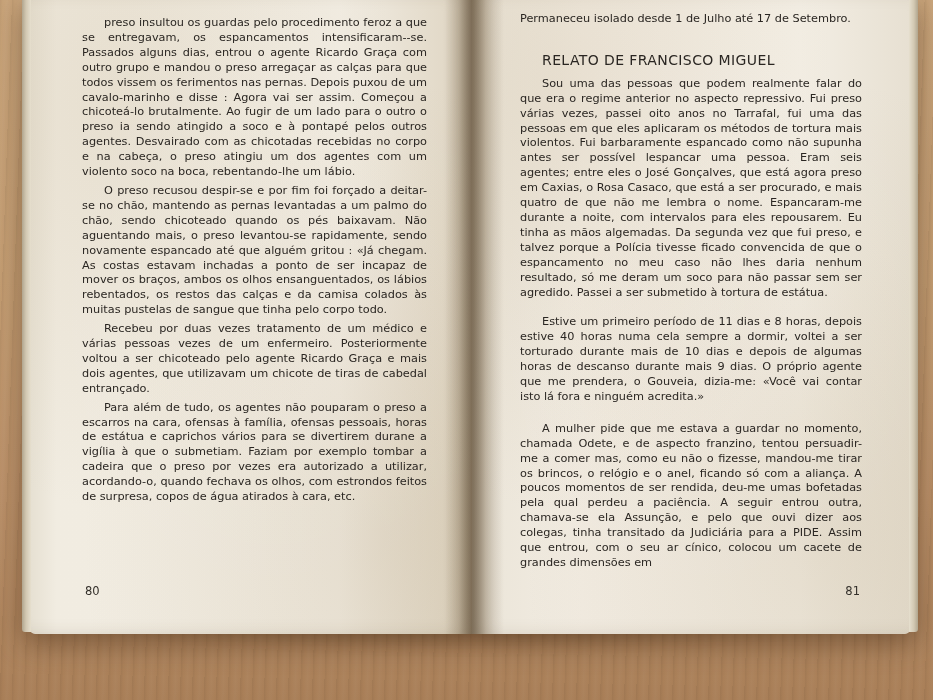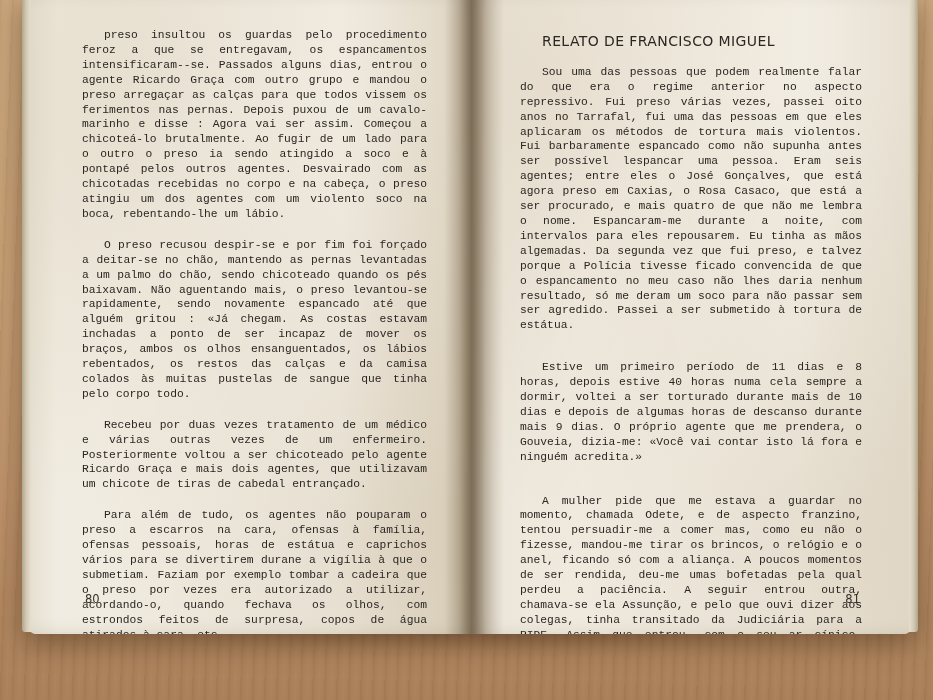--- a/index.html
+++ b/index.html
@@ -114,39 +114,38 @@
     width: 345px;
   }
 
   .page-right .text-col {
     left: 48px;
     top: 0px;
     width: 342px;
   }
 
   .para {
-    margin: 16px 0 0 0;
+    margin: 4px 0 0 0;
     text-indent: 22px;
-    font-family: Liberation Mono, monospace;
   }
   .para.noindent { text-indent: 0; }
 
   .heading {
     margin: 15px 0 9px 0;
     text-indent: 22px;
     letter-spacing: 0.4px;
     font-size: 14px;
   }
 
   .gap-sm { height: 11px; }
   .gap-md { height: 13px; }
 
   .folio {
     position: absolute;
-    bottom: 28px;
+    bottom: 36px;
     font-family: "DejaVu Sans", sans-serif;
     font-size: 11.5px;
     color: #34302b;
     z-index: 4;
     text-align: center;
   }
   .folio-left { left: 55px; }
   .folio-right { right: 50px; }
 
   
@@ -190,29 +189,30 @@
 
   <div class="book">
 
     <div class="edge edge-left"></div>
     <div class="edge edge-right"></div>
 
     <div class="page page-left">
       <div class="text-col">
         <p class="para">preso insultou os guardas pelo procedimento feroz a que se entregavam, os espancamentos intensificaram--se. Passados alguns dias, entrou o agente Ricardo Graça com outro grupo e mandou o preso arregaçar as calças para que todos vissem os ferimentos nas pernas. Depois puxou de um cavalo-marinho e disse : Agora vai ser assim. Começou a chicoteá-lo brutalmente. Ao fugir de um lado para o outro o preso ia sendo atingido a soco e à pontapé pelos outros agentes. Desvairado com as chicotadas recebidas no corpo e na cabeça, o preso atingiu um dos agentes com um violento soco na boca, rebentando-lhe um lábio.</p>
         <p class="para">O preso recusou despir-se e por fim foi forçado a deitar-se no chão, mantendo as pernas levantadas a um palmo do chão, sendo chicoteado quando os pés baixavam. Não aguentando mais, o preso levantou-se rapidamente, sendo novamente espancado até que alguém gritou : «Já chegam. As costas estavam inchadas a ponto de ser incapaz de mover os braços, ambos os olhos ensanguentados, os lábios rebentados, os restos das calças e da camisa colados às muitas pustelas de sangue que tinha pelo corpo todo.</p>
-        <p class="para">Recebeu por duas vezes tratamento de um médico e várias outras vezes de um enfermeiro. Posteriormente voltou a ser chicoteado pelo agente Ricardo Graça e mais dois agentes, que utilizavam um chicote de tiras de cabedal entrançado.</p>
+        <p class="para">Recebeu por duas vezes tratamento de um médico e várias pessoas vezes de um enfermeiro. Posteriormente voltou a ser chicoteado pelo agente Ricardo Graça e mais dois agentes, que utilizavam um chicote de tiras de cabedal entrançado.</p>
         <p class="para">Para além de tudo, os agentes não pouparam o preso a escarros na cara, ofensas à família, ofensas pessoais, horas de estátua e caprichos vários para se divertirem durane a vigília à que o submetiam. Faziam por exemplo tombar a cadeira que o preso por vezes era autorizado a utilizar, acordando-o, quando fechava os olhos, com estrondos feitos de surpresa, copos de água atirados à cara, etc.</p>
       </div>
       <div class="folio folio-left">80</div>
     </div>
 
     <div class="page page-right">
       <div class="text-col">
         <div style="height:14px"></div>
+        <p class="para noindent">Permaneceu isolado desde 1 de Julho até 17 de Setembro.</p>
         <div class="gap-sm"></div>
         <p class="heading">RELATO DE FRANCISCO MIGUEL</p>
         <p class="para">Sou uma das pessoas que podem realmente falar do que era o regime anterior no aspecto repressivo. Fui preso várias vezes, passei oito anos no Tarrafal, fui uma das pessoas em que eles aplicaram os métodos de tortura mais violentos. Fui barbaramente espancado como não supunha antes ser possível lespancar uma pessoa. Eram seis agentes; entre eles o José Gonçalves, que está agora preso em Caxias, o Rosa Casaco, que está a ser procurado, e mais quatro de que não me lembra o nome. Espancaram-me durante a noite, com intervalos para eles repousarem. Eu tinha as mãos algemadas. Da segunda vez que fui preso, e talvez porque a Polícia tivesse ficado convencida de que o espancamento no meu caso não lhes daria nenhum resultado, só me deram um soco para não passar sem ser agredido. Passei a ser submetido à tortura de estátua.</p>
         <div class="gap-sm"></div>
         <p class="para">Estive um primeiro período de 11 dias e 8 horas, depois estive 40 horas numa cela sempre a dormir, voltei a ser torturado durante mais de 10 dias e depois de algumas horas de descanso durante mais 9 dias. O próprio agente que me prendera, o Gouveia, dizia-me: «Você vai contar isto lá fora e ninguém acredita.»</p>
         <div class="gap-md"></div>
         <p class="para">A mulher pide que me estava a guardar no momento, chamada Odete, e de aspecto franzino, tentou persuadir-me a comer mas, como eu não o fizesse, mandou-me tirar os brincos, o relógio e o anel, ficando só com a aliança. A poucos momentos de ser rendida, deu-me umas bofetadas pela qual perdeu a paciência. A seguir entrou outra, chamava-se ela Assunção, e pelo que ouvi dizer aos colegas, tinha transitado da Judiciária para a PIDE. Assim que entrou, com o seu ar cínico, colocou um cacete de grandes dimensões em</p>
       </div>
       <div class="folio folio-right">81</div>
     </div>

